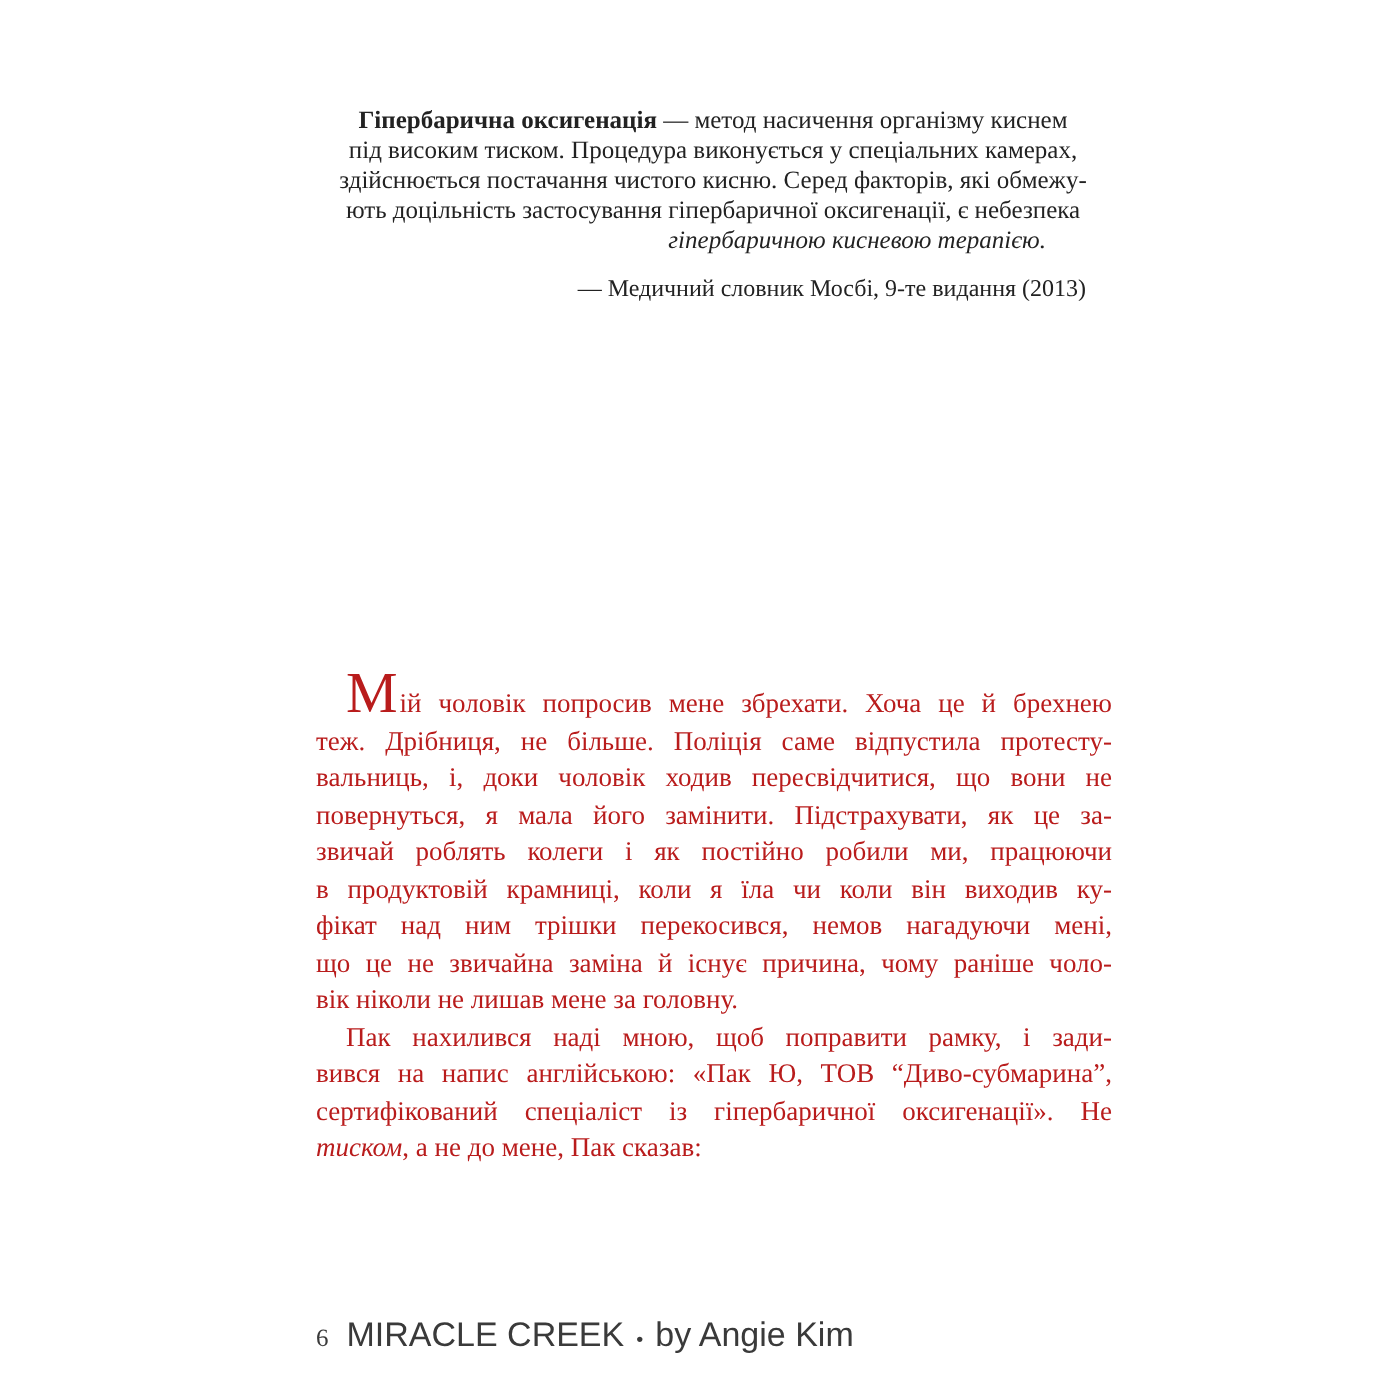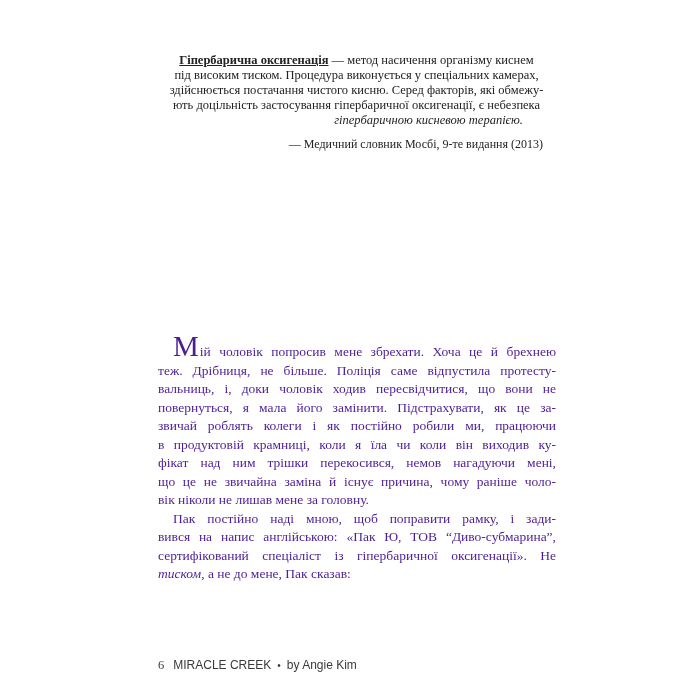--- a/index.html
+++ b/index.html
@@ -37,32 +37,32 @@
     font-style: italic;
     line-height: 15px;
   }
   .ep-attr {
     margin-top: 9px;
     text-align: right;
     padding-right: 12px;
     font-size: 12px;
     line-height: 15px;
   }
-  .bd { font-weight: bold; text-decoration: underline; }
+  .bd { font-weight: bold; }
   .it { font-style: italic; }
 
   
   .bodytext {
     position: absolute;
     top: 343px;
     left: 158px;
     width: 398px;
     font-size: 13.5px;
     line-height: 18.5px;
-    color: #4c1d95;
+    color: #b91c1c;
   }
   .bline {
     text-align: justify;
     text-align-last: justify;
   }
   .bline.end {
     text-align-last: auto;
   }
   .bline.first {
     text-indent: 15px;
@@ -82,21 +82,21 @@
     align-items: baseline;
     color: #3a3a3a;
   }
   .pnum {
     font-family: "Liberation Serif", serif;
     font-size: 12.5px;
     margin-right: 9px;
   }
   .rtitle, .bullet, .byline {
     font-family: "Liberation Sans", sans-serif;
-    font-size: 12px;
+    font-size: 17px;
   }
   .bullet { margin: 0 6px; font-size: 10px; }
 </style>
 </head>
 <body>
 
 <div class="page">
 
   <div class="epigraph">
     <div class="ep-lines">
@@ -115,21 +115,21 @@
         <div class="bline">теж. Дрібниця, не більше. Поліція саме відпустила протесту-</div>
         <div class="bline">вальниць, і, доки чоловік ходив пересвідчитися, що вони не</div>
         <div class="bline">повернуться, я мала його замінити. Підстрахувати, як це за-</div>
         <div class="bline">звичай роблять колеги і як постійно робили ми, працюючи</div>
         <div class="bline">в продуктовій крамниці, коли я їла чи коли він виходив ку-</div>
         <div class="bline">фікат над ним трішки перекосився, немов нагадуючи мені,</div>
         <div class="bline">що це не звичайна заміна й існує причина, чому раніше чоло-</div>
         <div class="bline end"><span>вік ніколи не лишав мене за головну.</span></div>
       </div>
       <div>
-        <div class="bline first">Пак постійно наді мною, щоб поправити рамку, і зади-</div>
+        <div class="bline first">Пак нахилився наді мною, щоб поправити рамку, і зади-</div>
         <div class="bline">вився на напис англійською: «Пак Ю, ТОВ “Диво-субмарина”,</div>
         <div class="bline">сертифікований спеціаліст із гіпербаричної оксигенації». Не</div>
         <div class="bline end"><span class="it">тиском</span><span>, а не до мене, Пак сказав:</span></div>
       </div>
     </div>
 
   <div class="footer">
     <span class="pnum">6</span>
     <span class="rtitle">MIRACLE CREEK</span>
     <span class="bullet">•</span>

